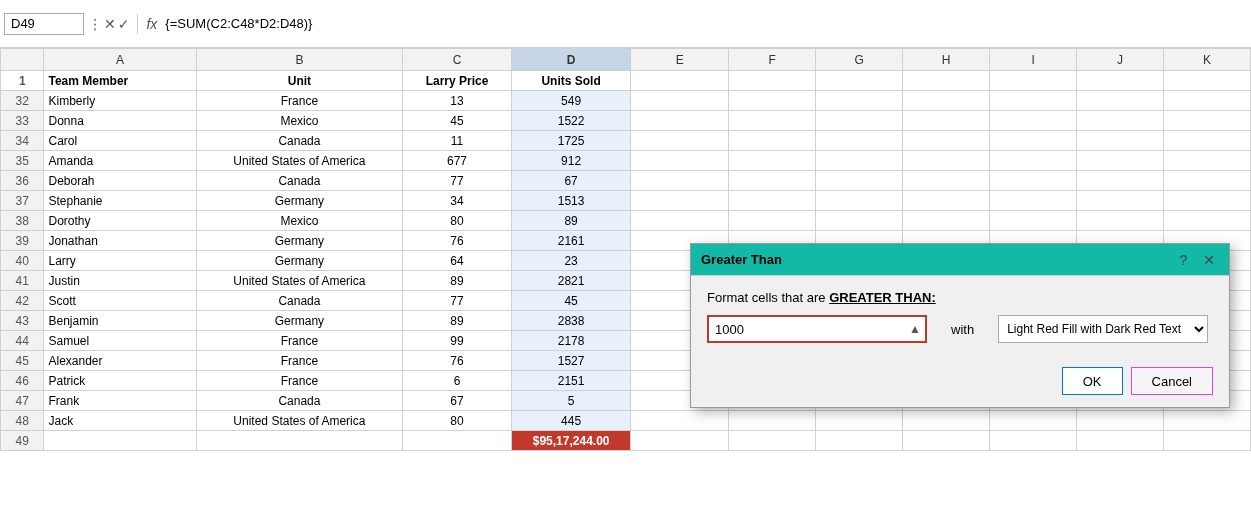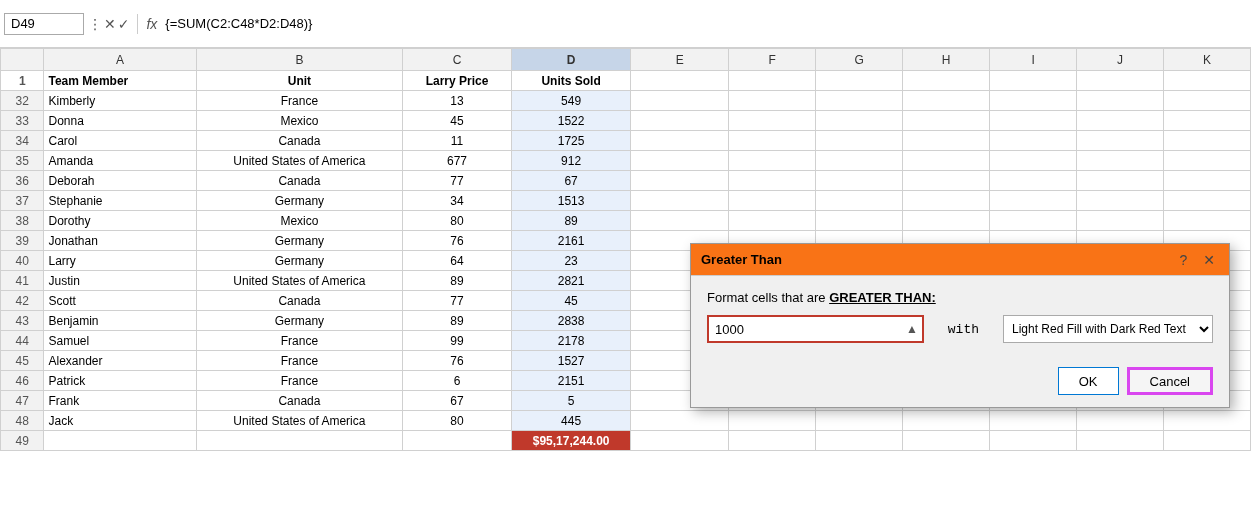--- a/index.html
+++ b/index.html
@@ -159,21 +159,21 @@
       background: #f0f0f0;
       border: 1px solid #999;
       box-shadow: 4px 4px 12px rgba(0,0,0,0.3);
       pointer-events: all;
     }
 
     .dialog-title-bar {
       display: flex;
       align-items: center;
       justify-content: space-between;
-      background: #f97316;
+      background: #14b8a6;
       border-bottom: 1px solid #ccc;
       padding: 6px 10px;
       height: 32px;
     }
 
     .dialog-title {
       font-size: 13px;
       font-weight: 600;
     }
 
@@ -233,21 +233,20 @@
     }
 
     .dialog-input-icon {
       padding: 0 4px;
       color: #555;
       font-size: 12px;
     }
 
     .dialog-with-label {
       font-size: 13px;
-      font-family: Liberation Mono, monospace;
     }
 
     .dialog-select {
       height: 28px;
       font-size: 12px;
       border: 1px solid #aaa;
       background: #fff;
       padding: 0 4px;
       min-width: 210px;
     }
@@ -256,21 +255,21 @@
       display: flex;
       justify-content: flex-end;
       gap: 8px;
       padding: 0 16px 12px 16px;
     }
 
     .dialog-btn {
       height: 28px;
       padding: 0 20px;
       font-size: 13px;
-      border: 3px solid #d946ef;
+      border: 1px solid #d946ef;
       background: #f5f5f5;
       cursor: pointer;
     }
 
     .dialog-btn.ok-btn {
       background: #fff;
       border: 1px solid #0078d4;
       color: #000;
     }
   </style>

